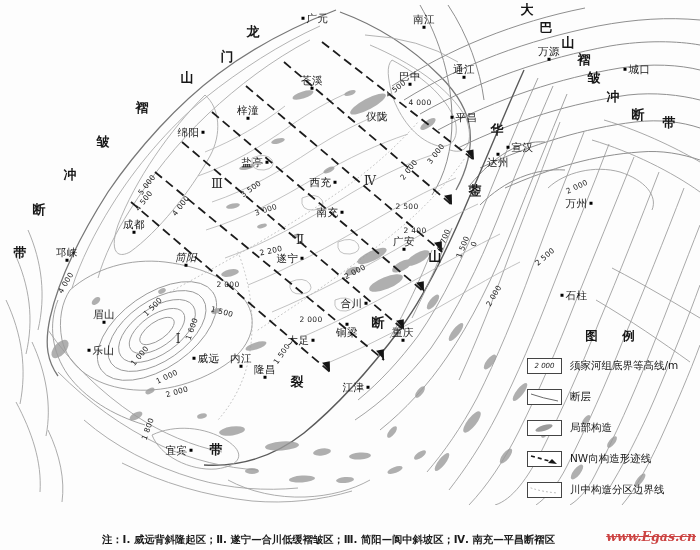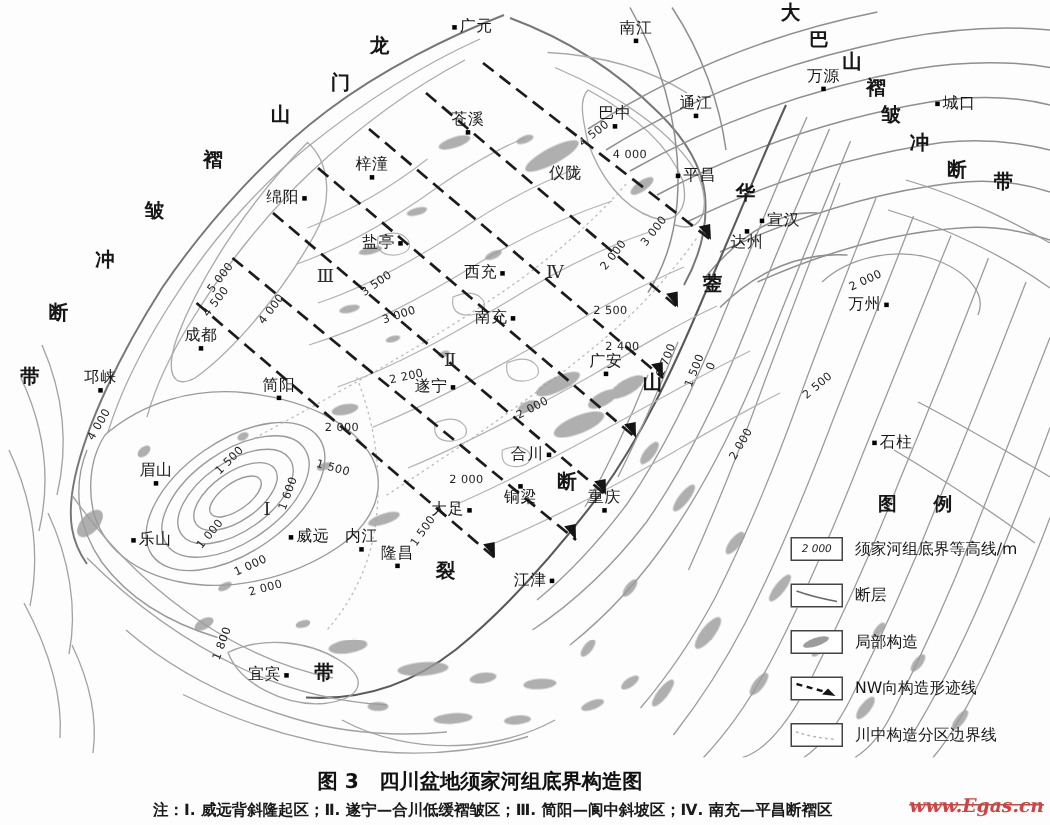--- a/index.html
+++ b/index.html
@@ -265,53 +265,53 @@
           <span class="dot"></span>
         </div>
         <div class="lbl city dot-below" style="left: 134px; top: 224px;">
           <span class="t">成都</span>
           <span class="dot"></span>
         </div>
         <div class="lbl city dot-below" style="left: 67px; top: 252px;">
           <span class="t">邛崃</span>
           <span class="dot"></span>
         </div>
-        <div class="lbl city dot-below" style="left: 186px; top: 257px;">
+        <div class="lbl city dot-below" style="left: 186px; top: 257px; font-style: italic;">
           <span class="t">简阳</span>
           <span class="dot"></span>
         </div>
         <div class="lbl city dot-right" style="left: 290px; top: 258px;">
           <span class="t">遂宁</span>
           <span class="dot"></span>
         </div>
         <div class="lbl city dot-above" style="left: 498px; top: 162px;">
           <span class="t">达州</span>
           <span class="dot"></span>
         </div>
         <div class="lbl city dot-left" style="left: 520px; top: 147px;">
           <span class="dot"></span>
           <span class="t">宣汉</span>
         </div>
         <div class="lbl city dot-right" style="left: 579px; top: 203px;">
           <span class="t">万州</span>
           <span class="dot"></span>
         </div>
-        <div class="lbl city dot-left" style="left: 595px; top: 295px;">
+        <div class="lbl city dot-left" style="left: 574px; top: 295px;">
           <span class="dot"></span>
           <span class="t">石柱</span>
         </div>
         <div class="lbl city dot-below" style="left: 404px; top: 241px;">
           <span class="t">广安</span>
           <span class="dot"></span>
         </div>
         <div class="lbl city dot-below" style="left: 104px; top: 302px; margin-top: 12px;">
           <span class="t">眉山</span>
           <span class="dot"></span>
         </div>
-        <div class="lbl city dot-left" style="left: 101px; top: 360px;">
+        <div class="lbl city dot-left" style="left: 101px; top: 350px;">
           <span class="dot"></span>
           <span class="t">乐山</span>
         </div>
         <div class="lbl city dot-left" style="left: 206px; top: 358px;">
           <span class="dot"></span>
           <span class="t">威远</span>
         </div>
         <div class="lbl city dot-below" style="left: 241px; top: 358px;">
           <span class="t">内江</span>
           <span class="dot"></span>
@@ -439,16 +439,15 @@
     <div class="legend-row">
       <span class="swatch">
         <svg width="31" height="12" viewBox="0 0 31 12">
             <path d="M2,4 Q14,8 29,9" stroke="#b5b5b5" stroke-width="1" stroke-dasharray="1,3" stroke-linecap="round" fill="none"></path>
           </svg>
       </span>
       <span class="legend-label">川中构造分区边界线</span>
     </div>
   </div>
 
-  <div class="caption-title">图 3　四川盆地须家河组底界构造图</div>
   <div class="caption-note">注：Ⅰ. 威远背斜隆起区；Ⅱ. 遂宁—合川低缓褶皱区；Ⅲ. 简阳—阆中斜坡区；Ⅳ. 南充—平昌断褶区</div>
   <div class="watermark">www.Egas.cn</div>
 </div>
 
 </body></html>

